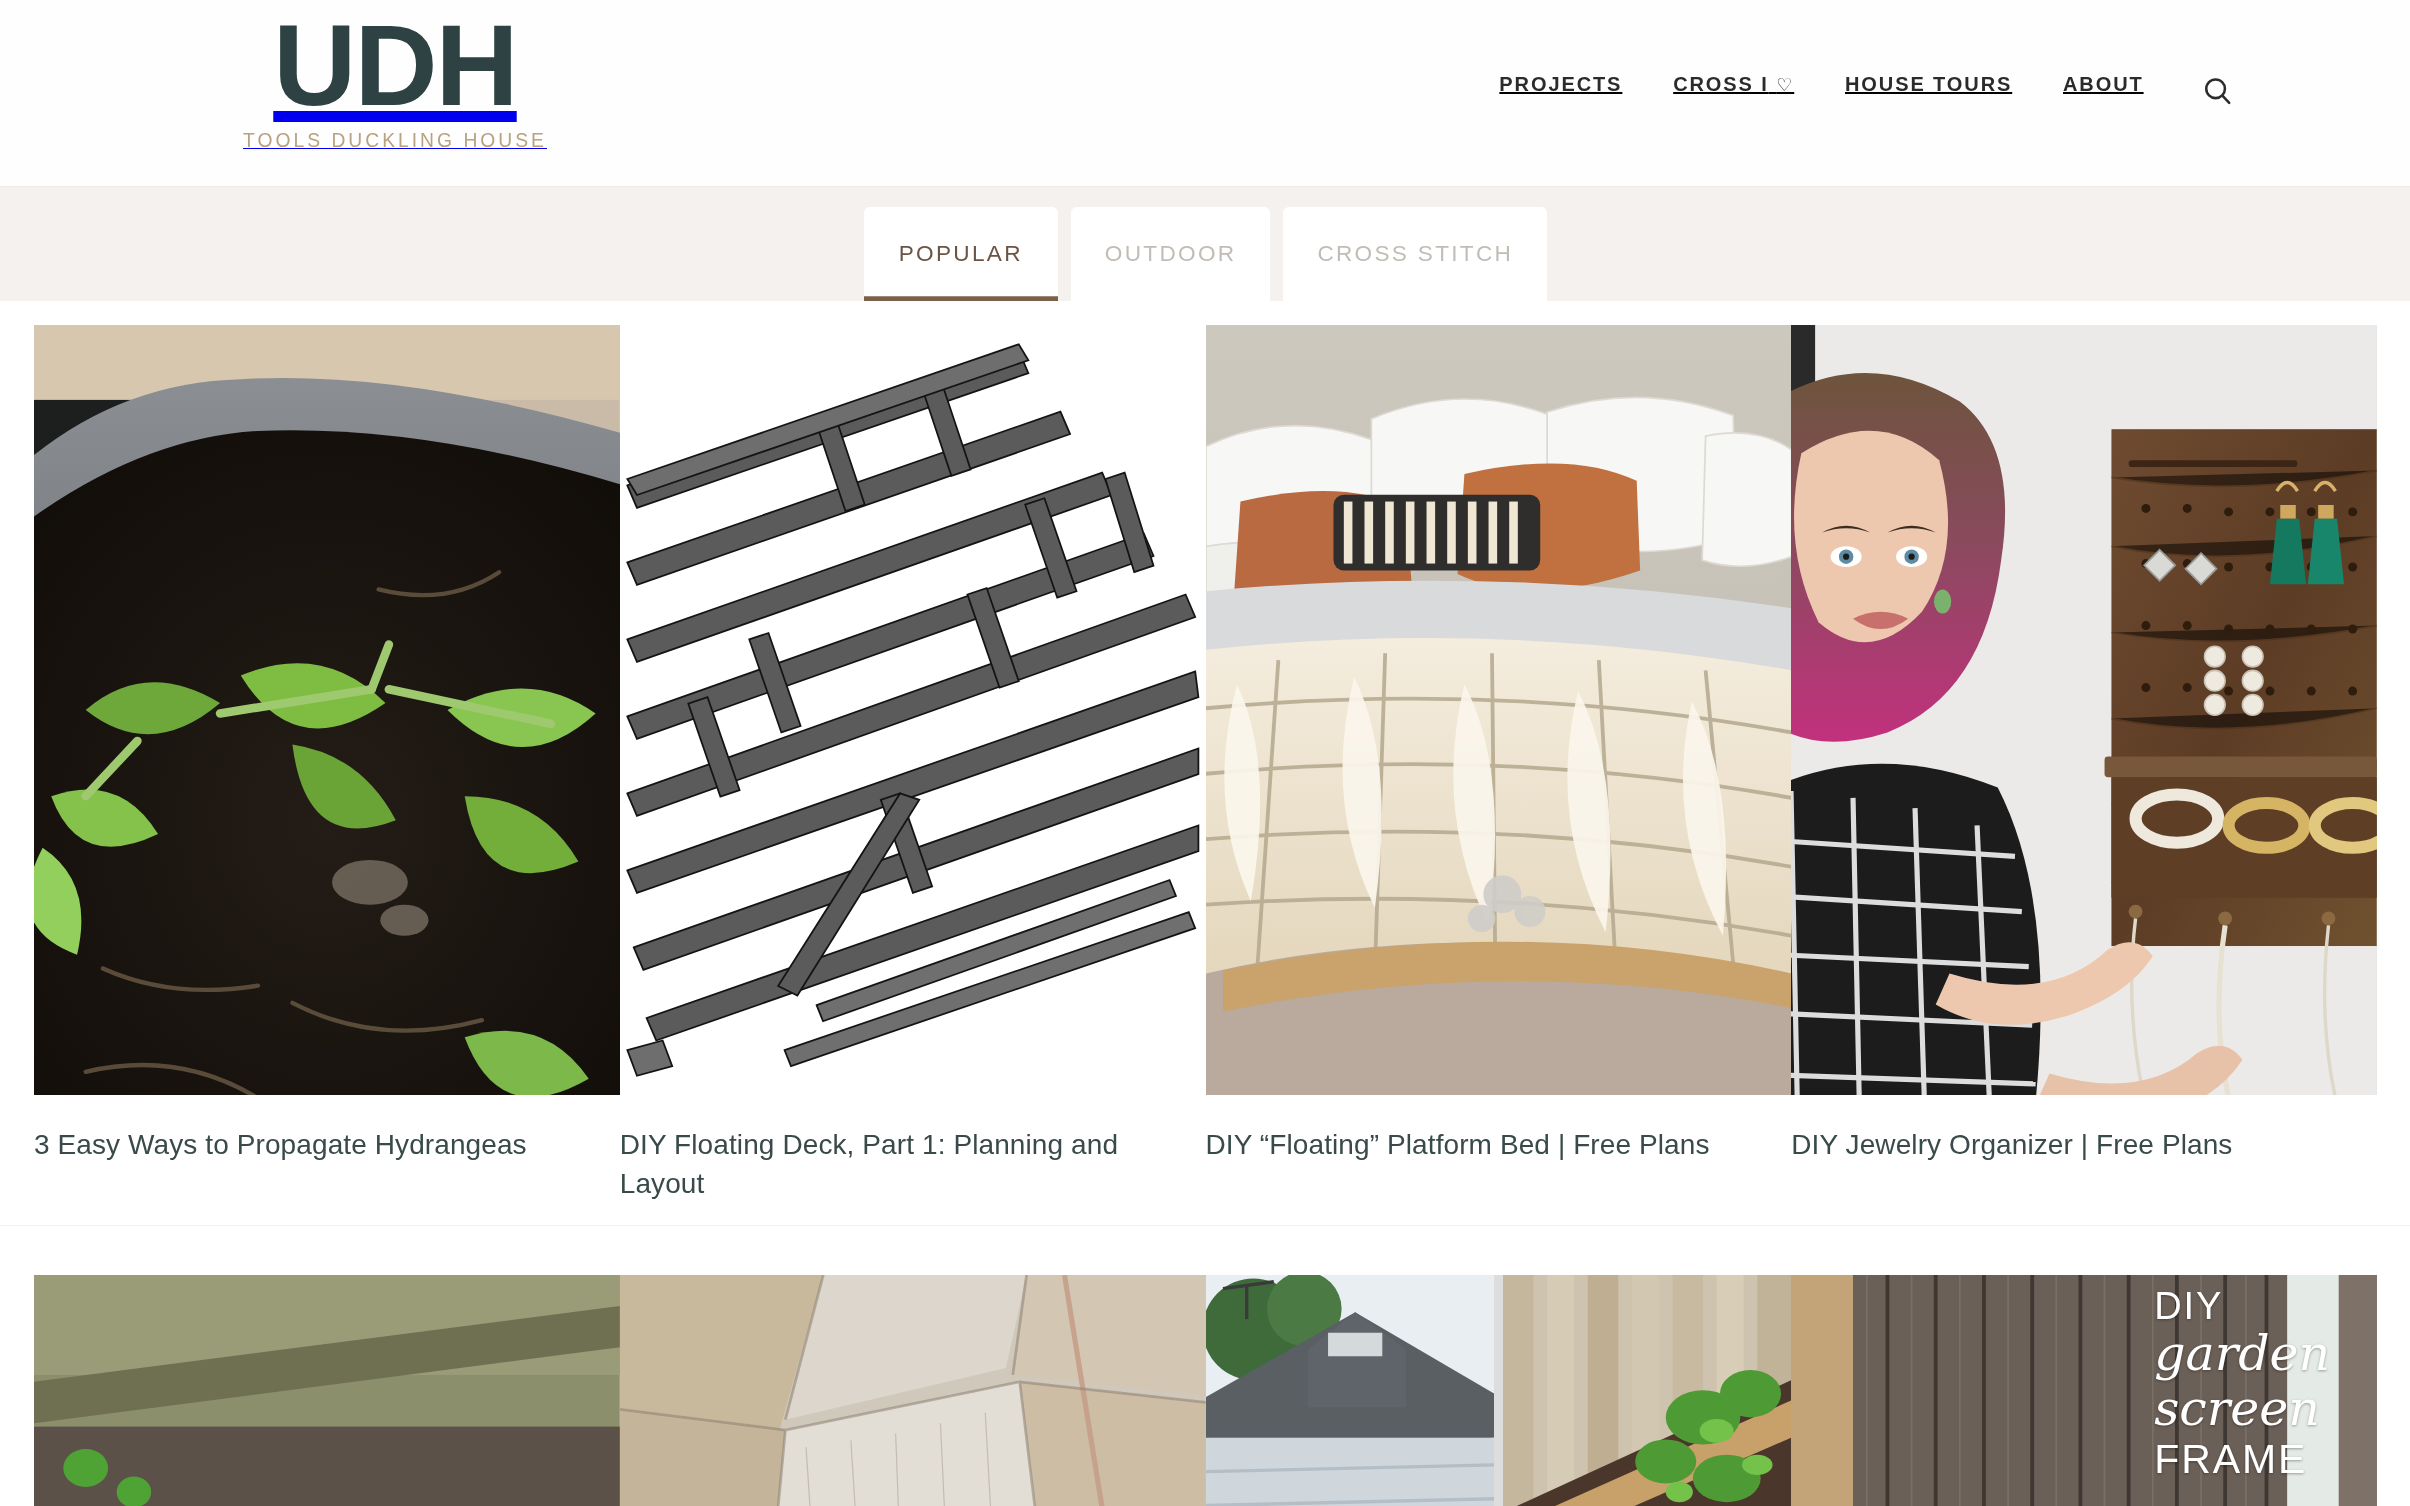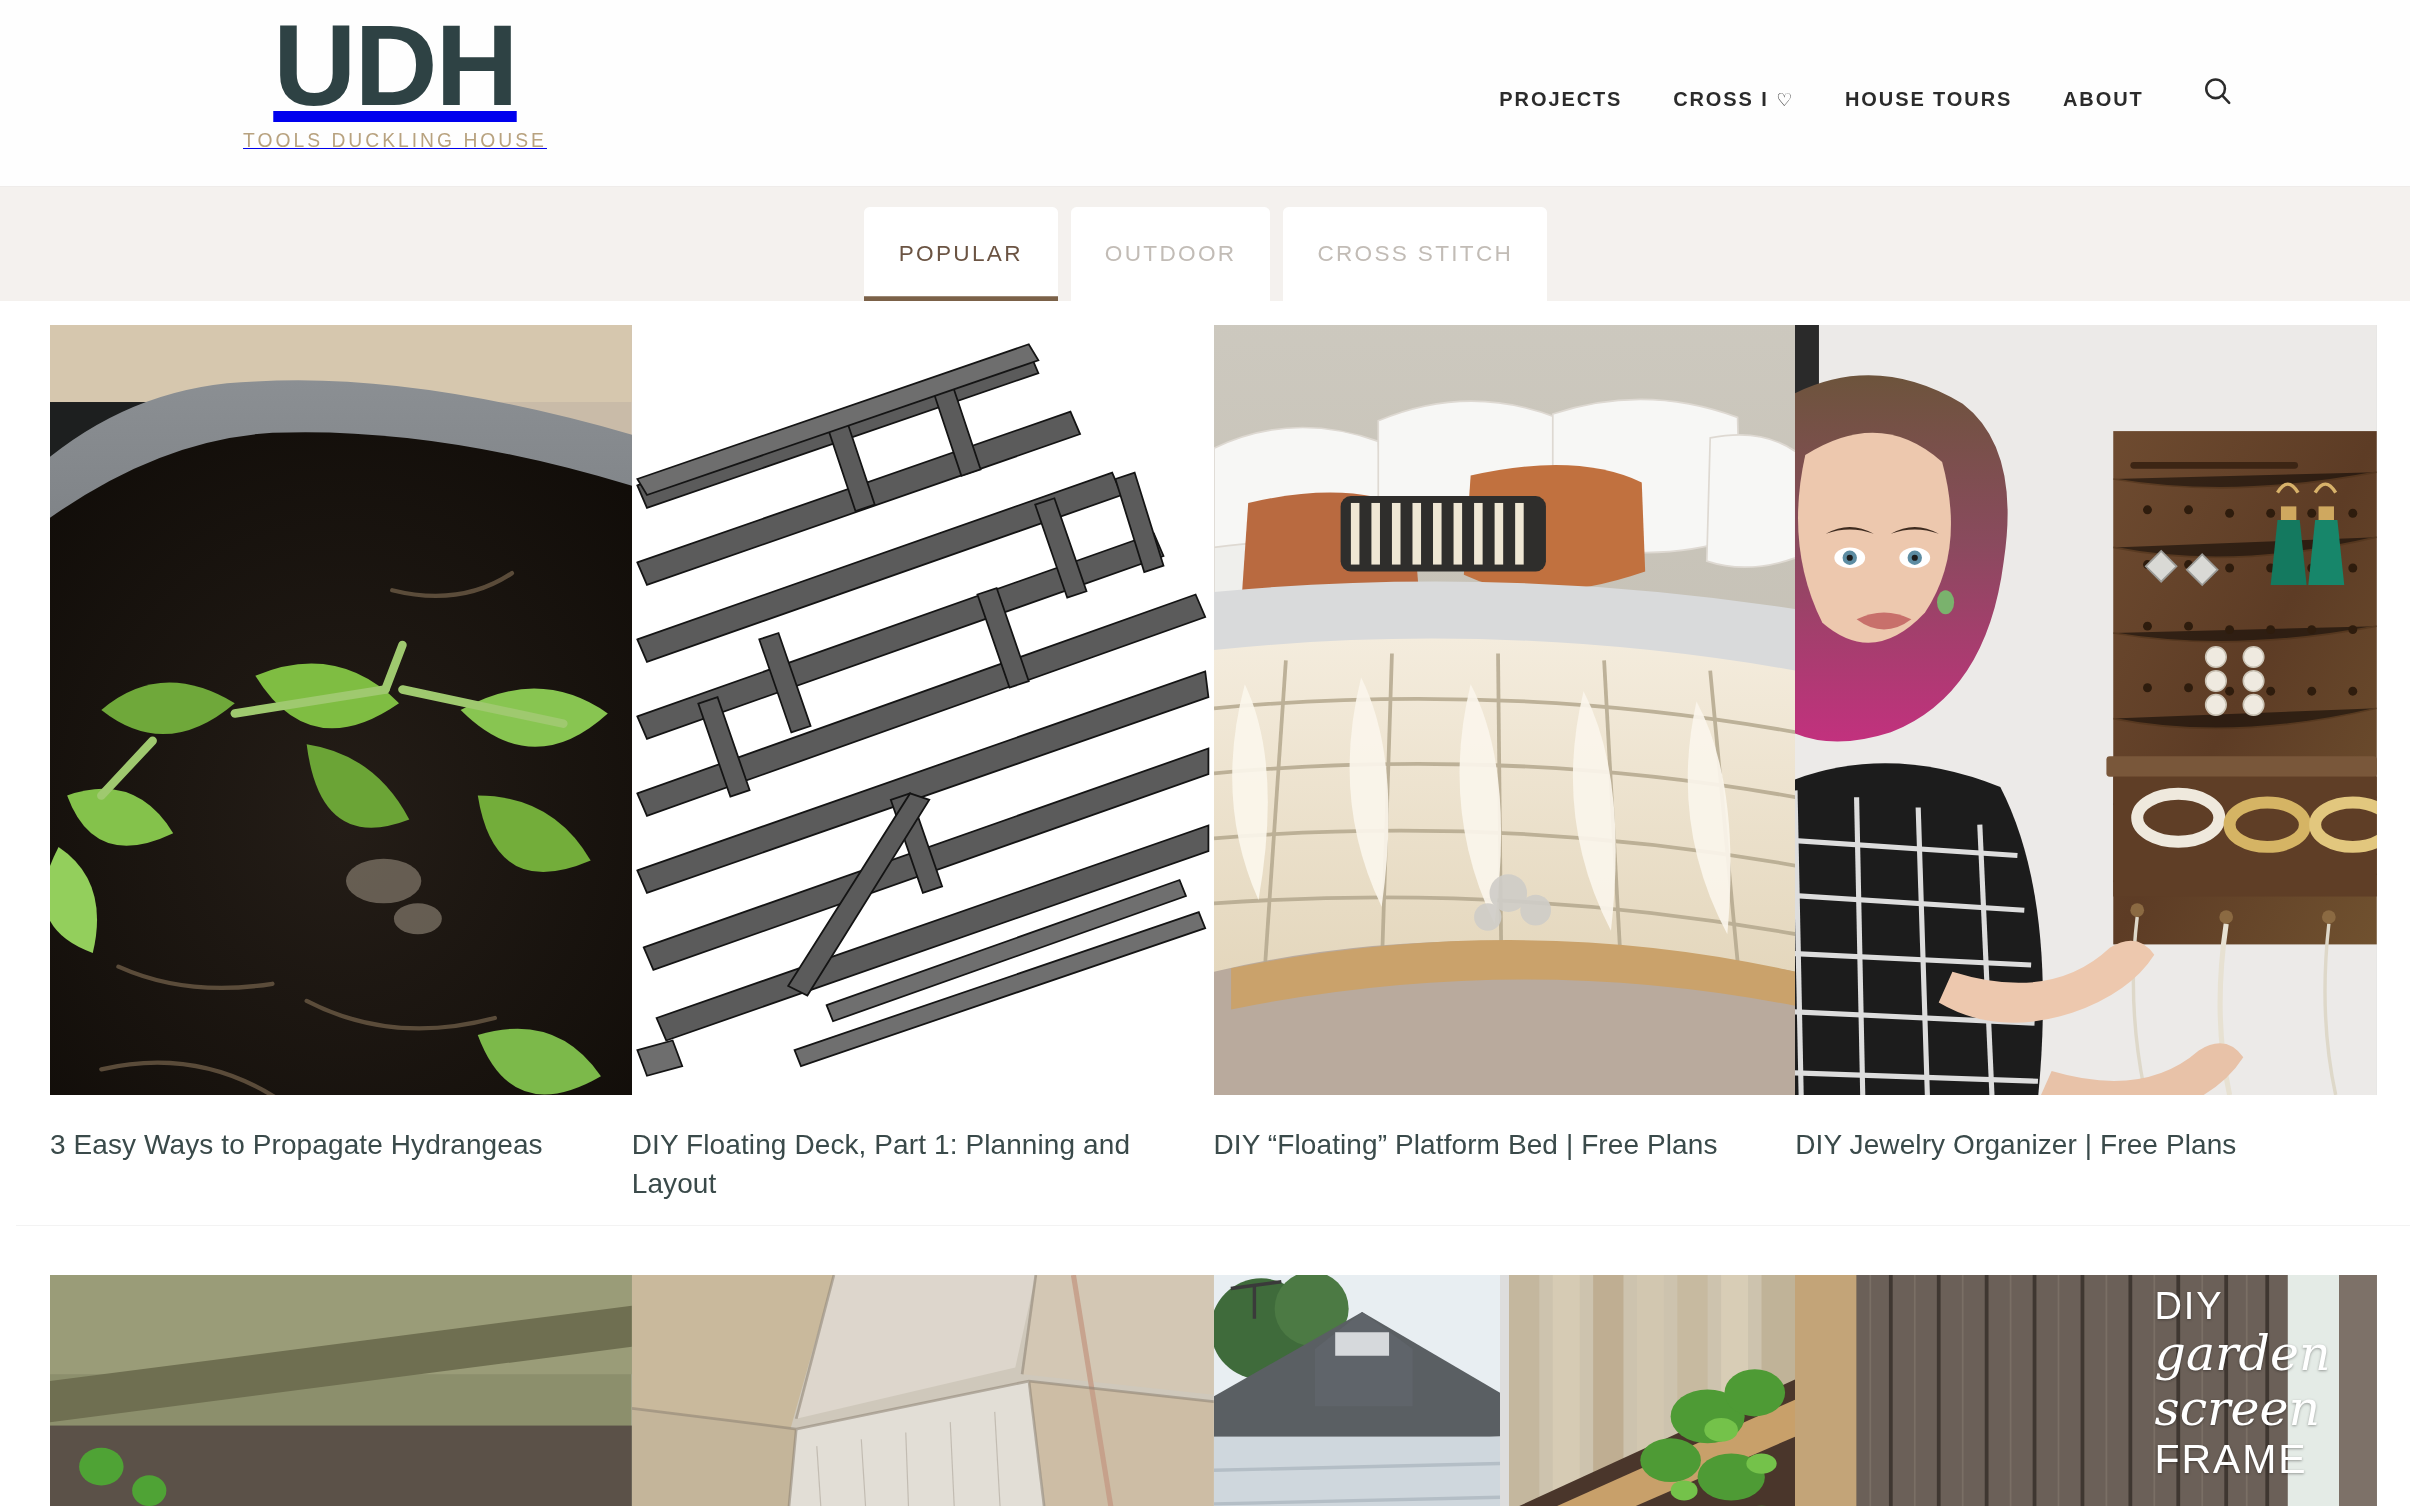--- a/index.html
+++ b/index.html
@@ -39,22 +39,23 @@
     font-weight: 400;
     color: #b8a27f;
     white-space: nowrap;
   }
 
   .main-nav {
     position: absolute;
     right: 174px;
     top: 73px;
     display: flex;
-    align-items: flex-end;
+    align-items: flex-start;
     gap: 0;
+    text-decoration: underline;
   }
   .nav-link {
     font-size: 20px;
     font-weight: 700;
     letter-spacing: 1.9px;
     color: #2b2b2b;
     text-decoration: none;
     padding: 0 25.4px;
     white-space: nowrap;
     cursor: pointer;
@@ -108,21 +109,20 @@
 
   
   .post-grid {
     padding: 0 0 0 0;
   }
   .grid-row {
     display: grid;
     grid-template-columns: repeat(4, 1fr);
     padding: 23.5px 34px 0 34px;
     position: relative;
-    margin-left: 16px;
   }
   .grid-row.row-2 { border-top: 1.9px solid #f3f3f3; margin-top: 21px; padding-top: 49px; }
 
   .post-card { cursor: pointer; }
   .thumb {
     width: 100%;
     height: 770px;
     overflow: hidden;
     position: relative;
     background: #ddd;

